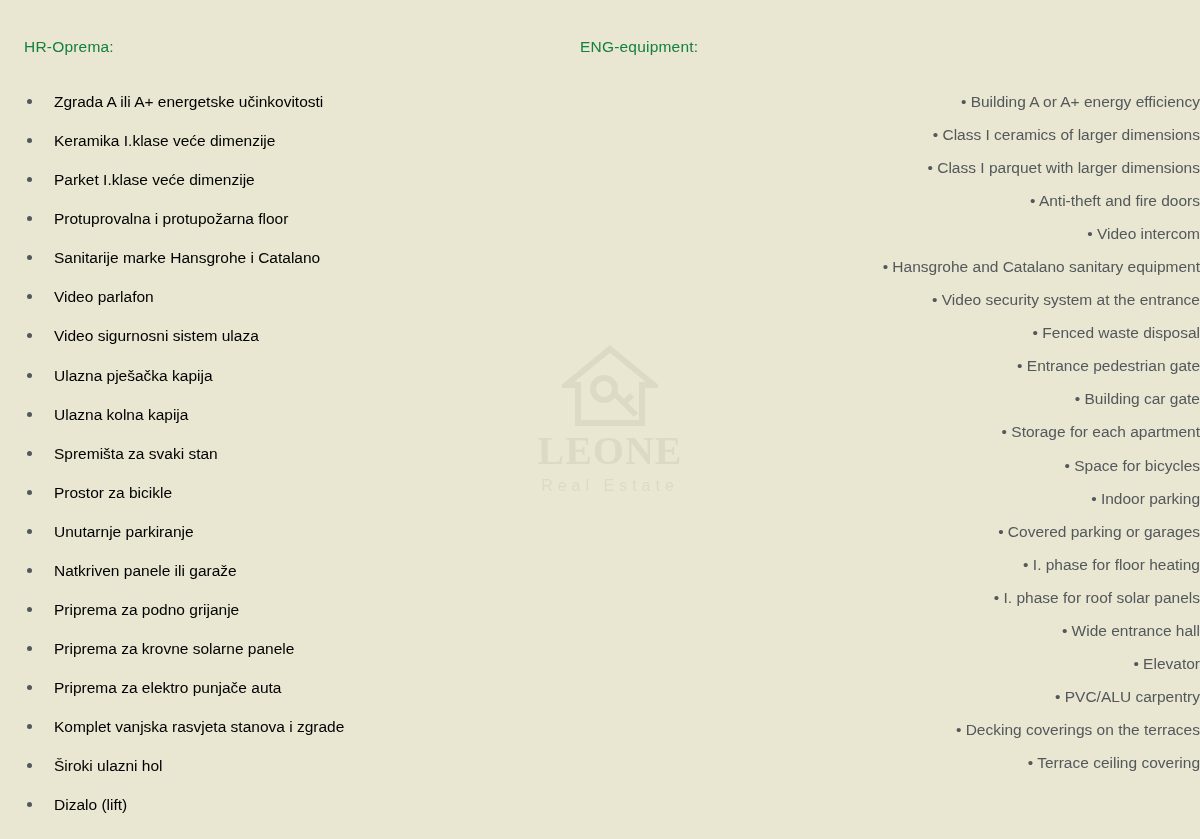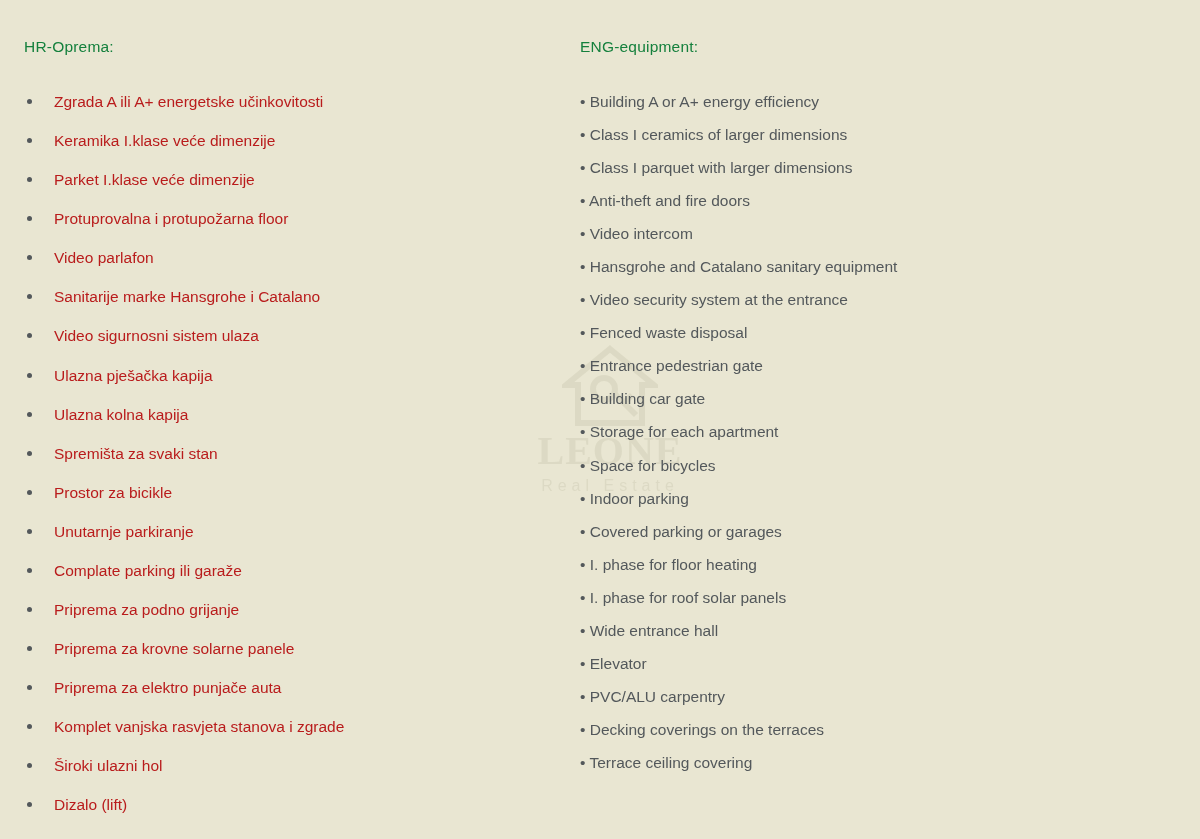--- a/index.html
+++ b/index.html
@@ -90,37 +90,38 @@
     margin: 0;
     padding: 0;
   }
   ul.hr-list li {
     position: relative;
     padding-left: 30px;
     margin: 0 0 14.6px 0;
     font-family: "Liberation Sans", sans-serif;
     font-size: 15.5px;
     line-height: 1.58;
-    color: #b91c1c;
+    color: #000000;
   }
   ul.hr-list li::before {
     content: "";
     position: absolute;
     left: 3px;
     top: 9px;
     width: 5px;
     height: 5px;
     border-radius: 50%;
     background: #53585b;
   }
   
   ul.eng-list {
     list-style: none;
     margin: 0;
     padding: 0;
+    text-align: right;
   }
   ul.eng-list li {
     margin: 0 0 9.8px 0;
     font-family: "Liberation Sans", sans-serif;
     font-size: 15.5px;
     line-height: 1.5;
     color: #53585b;
     white-space: nowrap;
   }
 </style>
@@ -144,29 +145,29 @@
 
   <div class="columns">
 
     <div class="col col-left">
       <p class="col-heading">HR-Oprema:</p>
       <ul class="hr-list">
         <li>Zgrada A ili A+ energetske učinkovitosti</li>
         <li>Keramika I.klase veće dimenzije</li>
         <li>Parket I.klase veće dimenzije</li>
         <li>Protuprovalna i protupožarna floor</li>
+        <li>Sanitarije marke Hansgrohe i Catalano</li>
         <li>Video parlafon</li>
-        <li>Sanitarije marke Hansgrohe i Catalano</li>
         <li>Video sigurnosni sistem ulaza</li>
         <li>Ulazna pješačka kapija</li>
         <li>Ulazna kolna kapija</li>
         <li>Spremišta za svaki stan</li>
         <li>Prostor za bicikle</li>
         <li>Unutarnje parkiranje</li>
-        <li>Complate parking ili garaže</li>
+        <li>Natkriven panele ili garaže</li>
         <li>Priprema za podno grijanje</li>
         <li>Priprema za krovne solarne panele</li>
         <li>Priprema za elektro punjače auta</li>
         <li>Komplet vanjska rasvjeta stanova i zgrade</li>
         <li>Široki ulazni hol</li>
         <li>Dizalo (lift)</li>
 
       </ul>
     </div>
 

